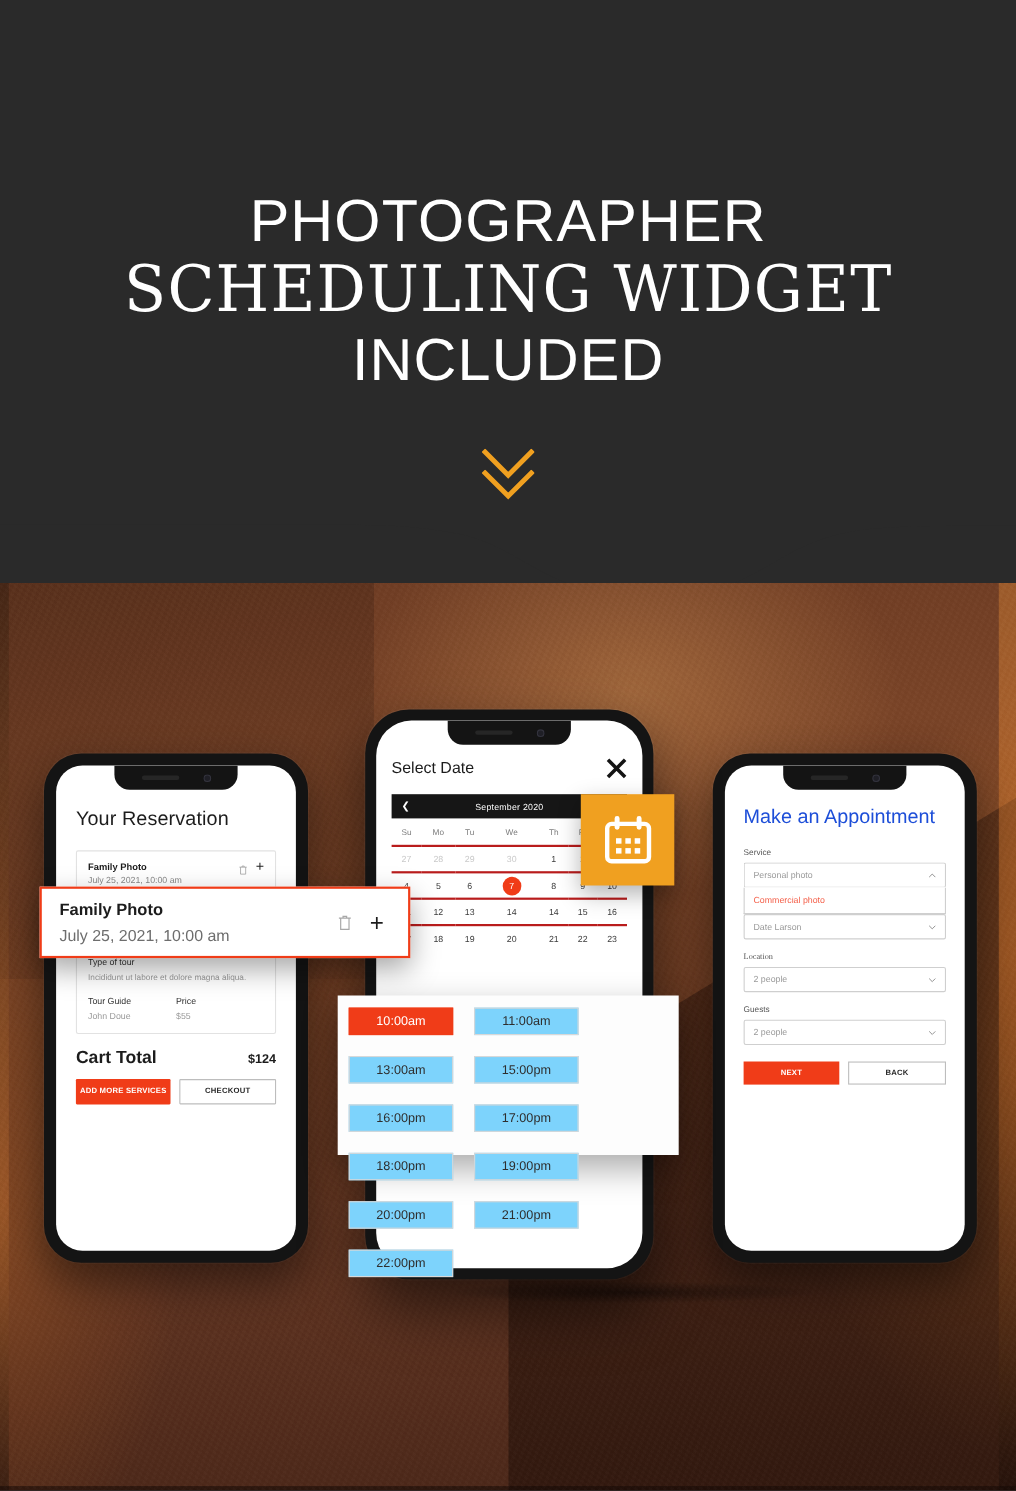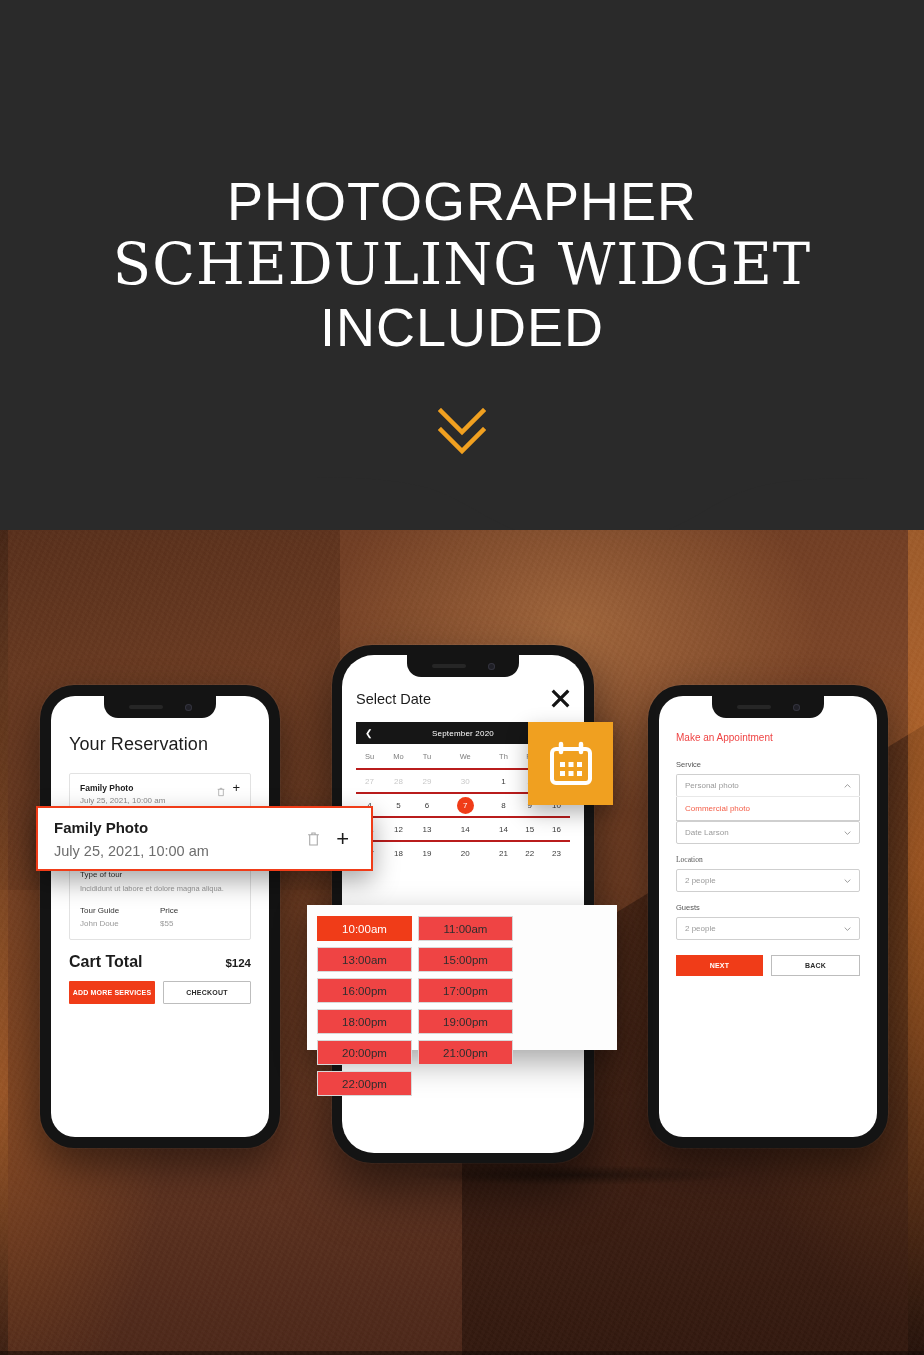--- a/index.html
+++ b/index.html
@@ -212,42 +212,42 @@
     display: inline-flex; align-items: center; justify-content: center;
     width: 17px; height: 17px; border-radius: 50%;
     background: #f03c18; color: #fff; font-size: 8px;
   }
 
   
   .slots-panel {
     position: absolute; left: 307px; top: 905px; width: 310px; height: 145px;
     background: #fdfdfd; z-index: 22;
     box-shadow: 0 12px 30px rgba(0,0,0,0.35);
-    padding: 11px 10px; display: flex; flex-wrap: wrap; gap: 6px;
+    padding: 11px 10px; display: flex; flex-wrap: wrap; gap: 19px;
     align-content: flex-start;
   }
   .slot {
-    width: 95px; height: 25px; border: 1px solid #d8d8d8; background: #ef4444;
+    width: 95px; height: 25px; border: 1px solid #d8d8d8; background: #7dd3fc;
     display: flex; align-items: center; justify-content: center;
     font-size: 11.5px; color: #2e2e2e; cursor: pointer;
   }
   .slot.active { background: #f03c18; border-color: #f03c18; color: #fff; }
 
   
   .cal-badge {
     position: absolute; left: 528px; top: 722px; width: 85px; height: 83px;
     background: #f0a020; z-index: 24;
     display: flex; align-items: center; justify-content: center;
     box-shadow: 0 8px 20px rgba(0,0,0,0.3);
   }
   .cal-badge svg { display: block; }
 
   
   .appt-screen { padding: 36px 17px 0 17px; }
-  .appt-title { font-size: 10px; color: #ef4444; margin-bottom: 17px; }
+  .appt-title { font-size: 18px; color: #1d4ed8; margin-bottom: 17px; }
   .appt-label { font-size: 7.5px; color: #555; margin-bottom: 5px; }
   .appt-select {
     border: 1px solid #cfcfcf; height: 23px; border-radius: 2px; background: #fff;
     display: flex; align-items: center; justify-content: between;
     padding: 0 8px; font-size: 8px; color: #9a9a9a;
     justify-content: space-between;
   }
   .appt-select.open { border-bottom-color: #e8e8e8; }
   .appt-option {
     border: 1px solid #cfcfcf; border-top: none; height: 24px; background: #fff;

